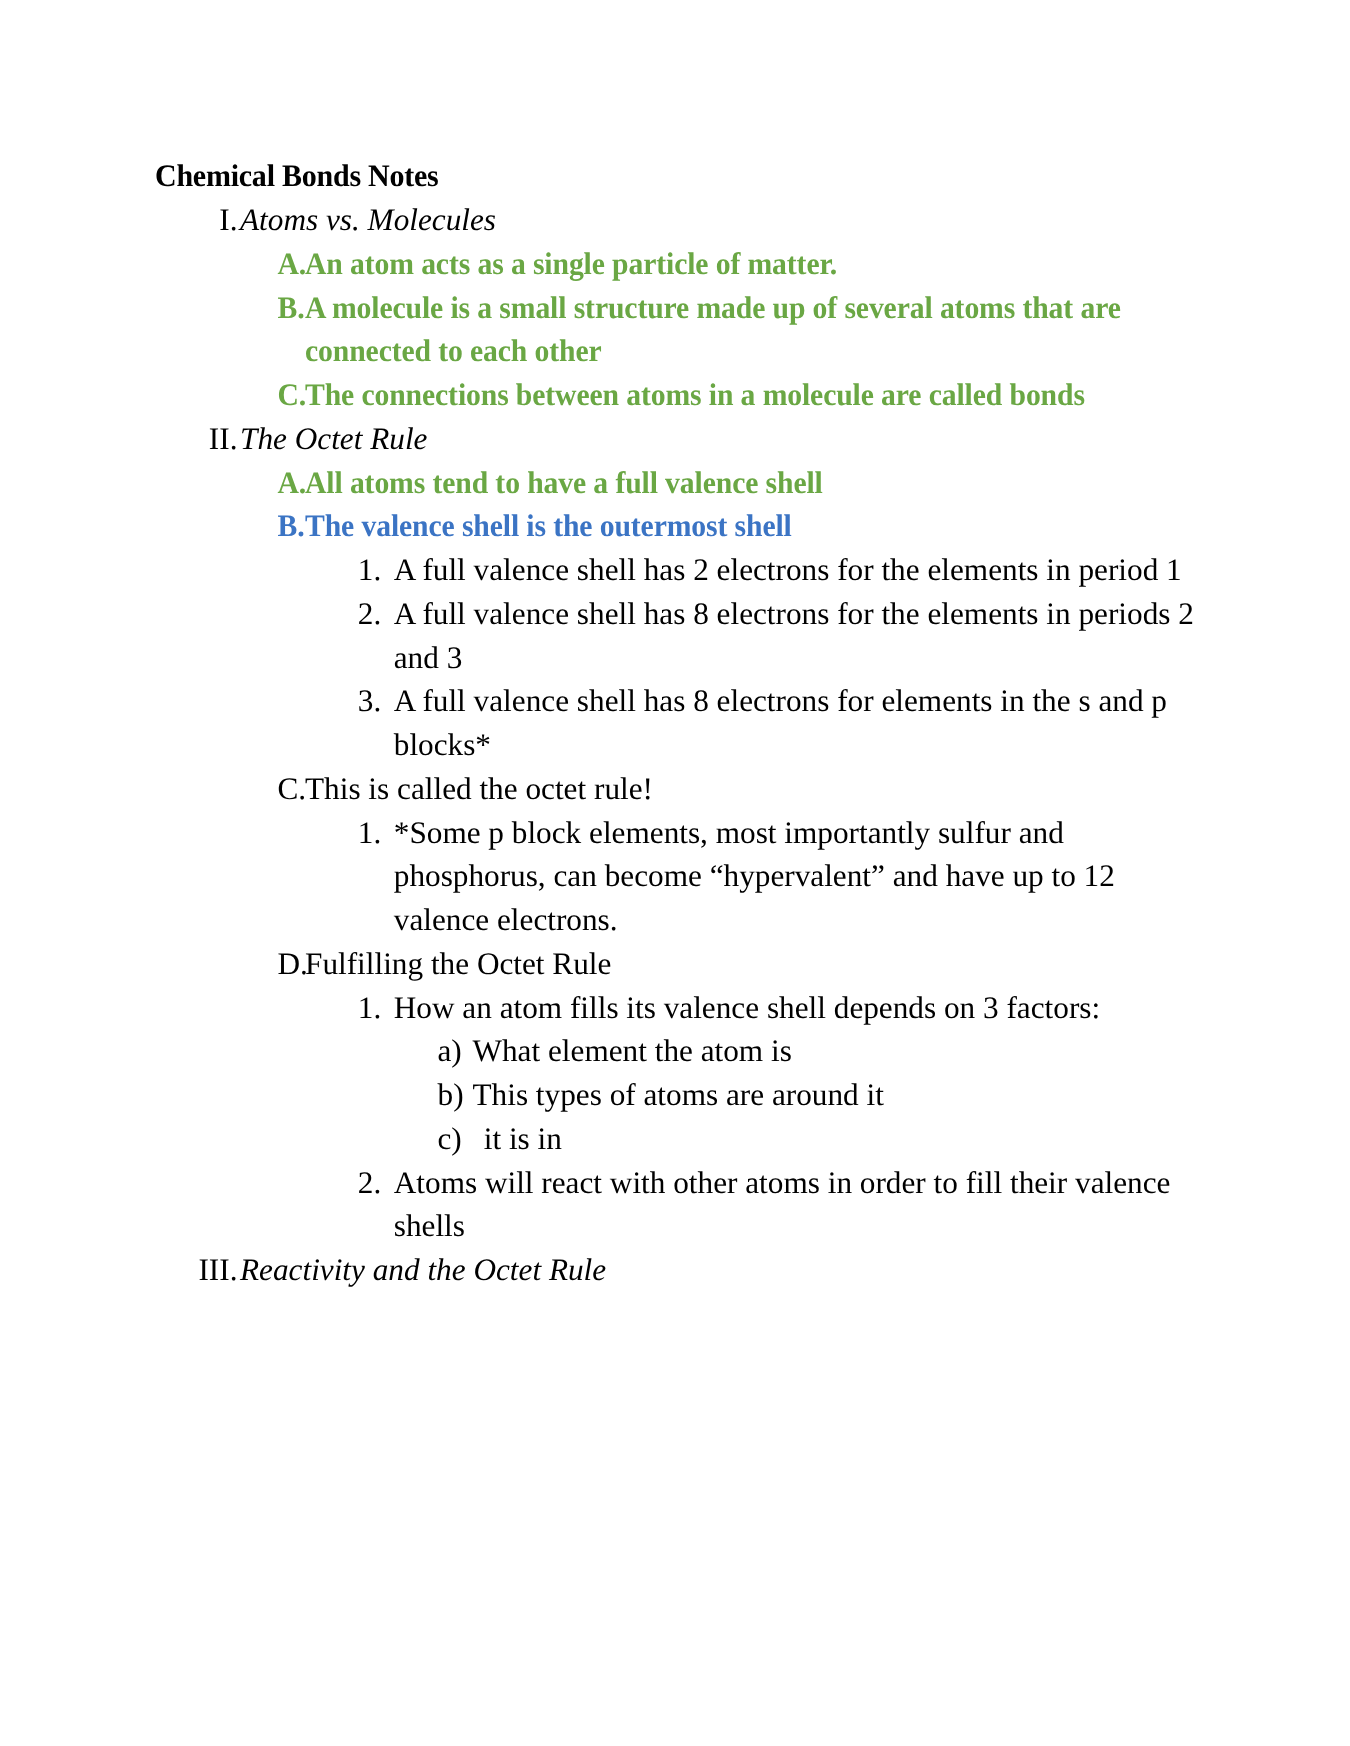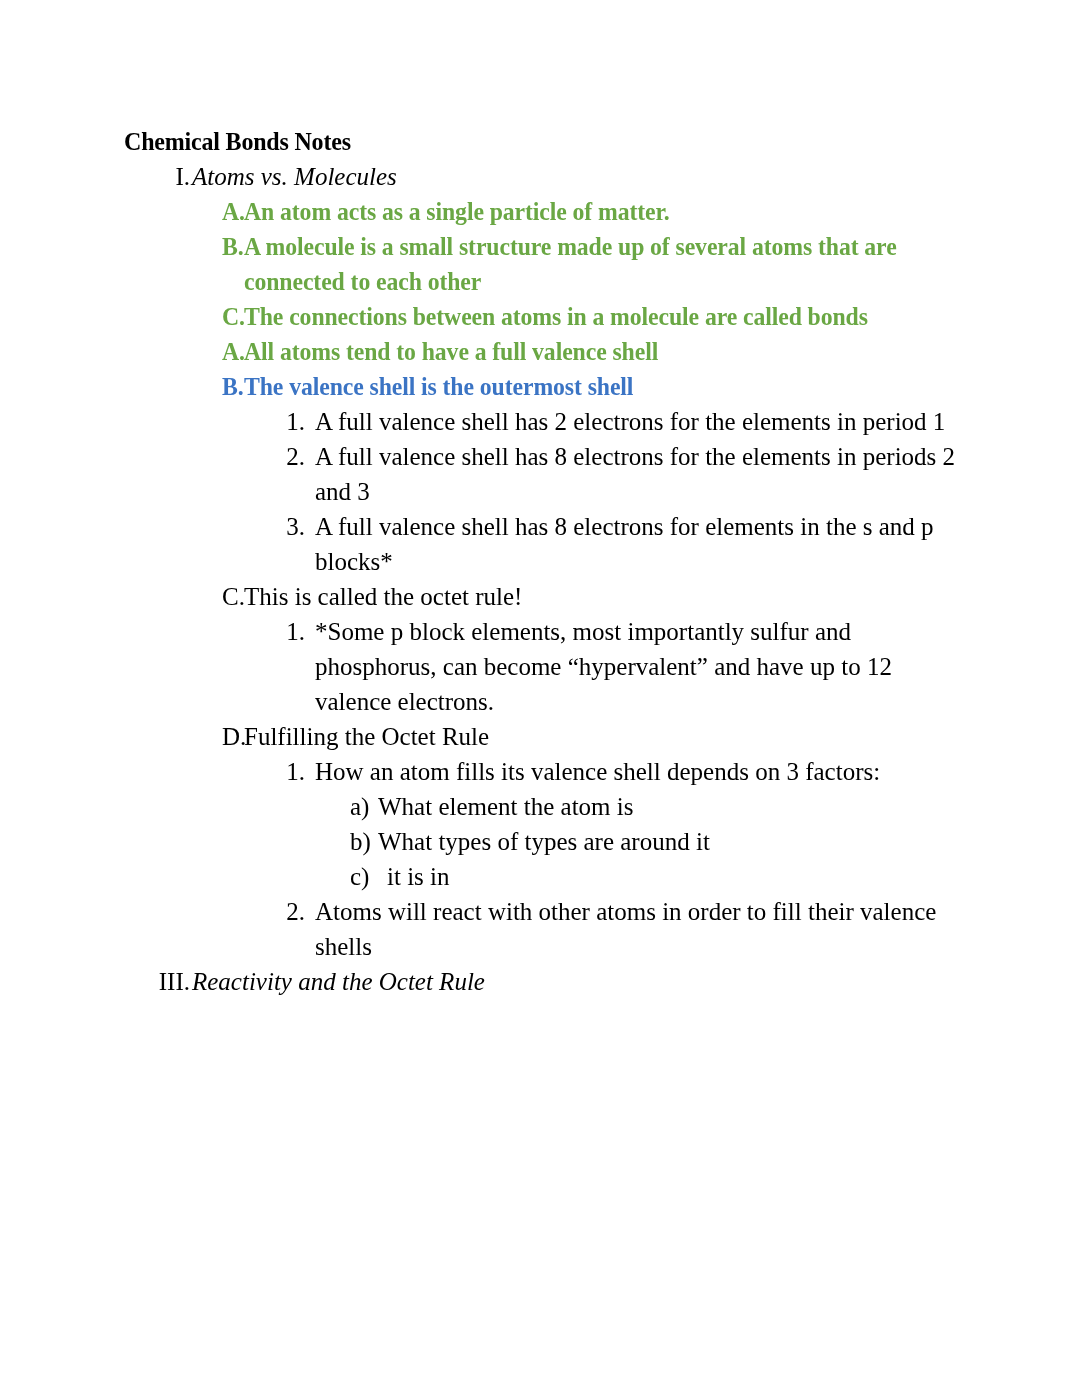--- a/index.html
+++ b/index.html
@@ -135,20 +135,24 @@
     <div class="row lvl2 green">
       <span class="marker">B.</span>
       <span class="txt wrap">A molecule is a small structure made up of several atoms that are connected to each other</span>
     </div>
 
     <div class="row lvl2 green">
       <span class="marker">C.</span>
       <span class="txt wrap">The connections between atoms in a molecule are called bonds</span>
     </div>
 
+    <div class="row lvl1">
+      <span class="marker">II.</span>
+      <span class="txt wrap">The Octet Rule</span>
+    </div>
 
     <div class="row lvl2 green">
       <span class="marker">A.</span>
       <span class="txt wrap">All atoms tend to have a full valence shell</span>
     </div>
 
     <div class="row lvl2 blue">
       <span class="marker">B.</span>
       <span class="txt wrap">The valence shell is the outermost shell</span>
     </div>
@@ -188,21 +192,21 @@
       <span class="txt wrap">How an atom fills its valence shell depends on 3 factors:</span>
     </div>
 
     <div class="row lvl4">
       <span class="marker">a)</span>
       <span class="txt wrap">What element the atom is</span>
     </div>
 
     <div class="row lvl4">
       <span class="marker">b)</span>
-      <span class="txt wrap">What types of types are around it</span>
+      <span class="txt wrap">This types of atoms are around it</span>
     </div>
 
     <div class="row lvl4">
       <span class="marker">c)</span>
       <span class="txt wrap">
         <span class="cont-indent">it is in</span>
       </span>
     </div>
 
     <div class="row lvl3">

